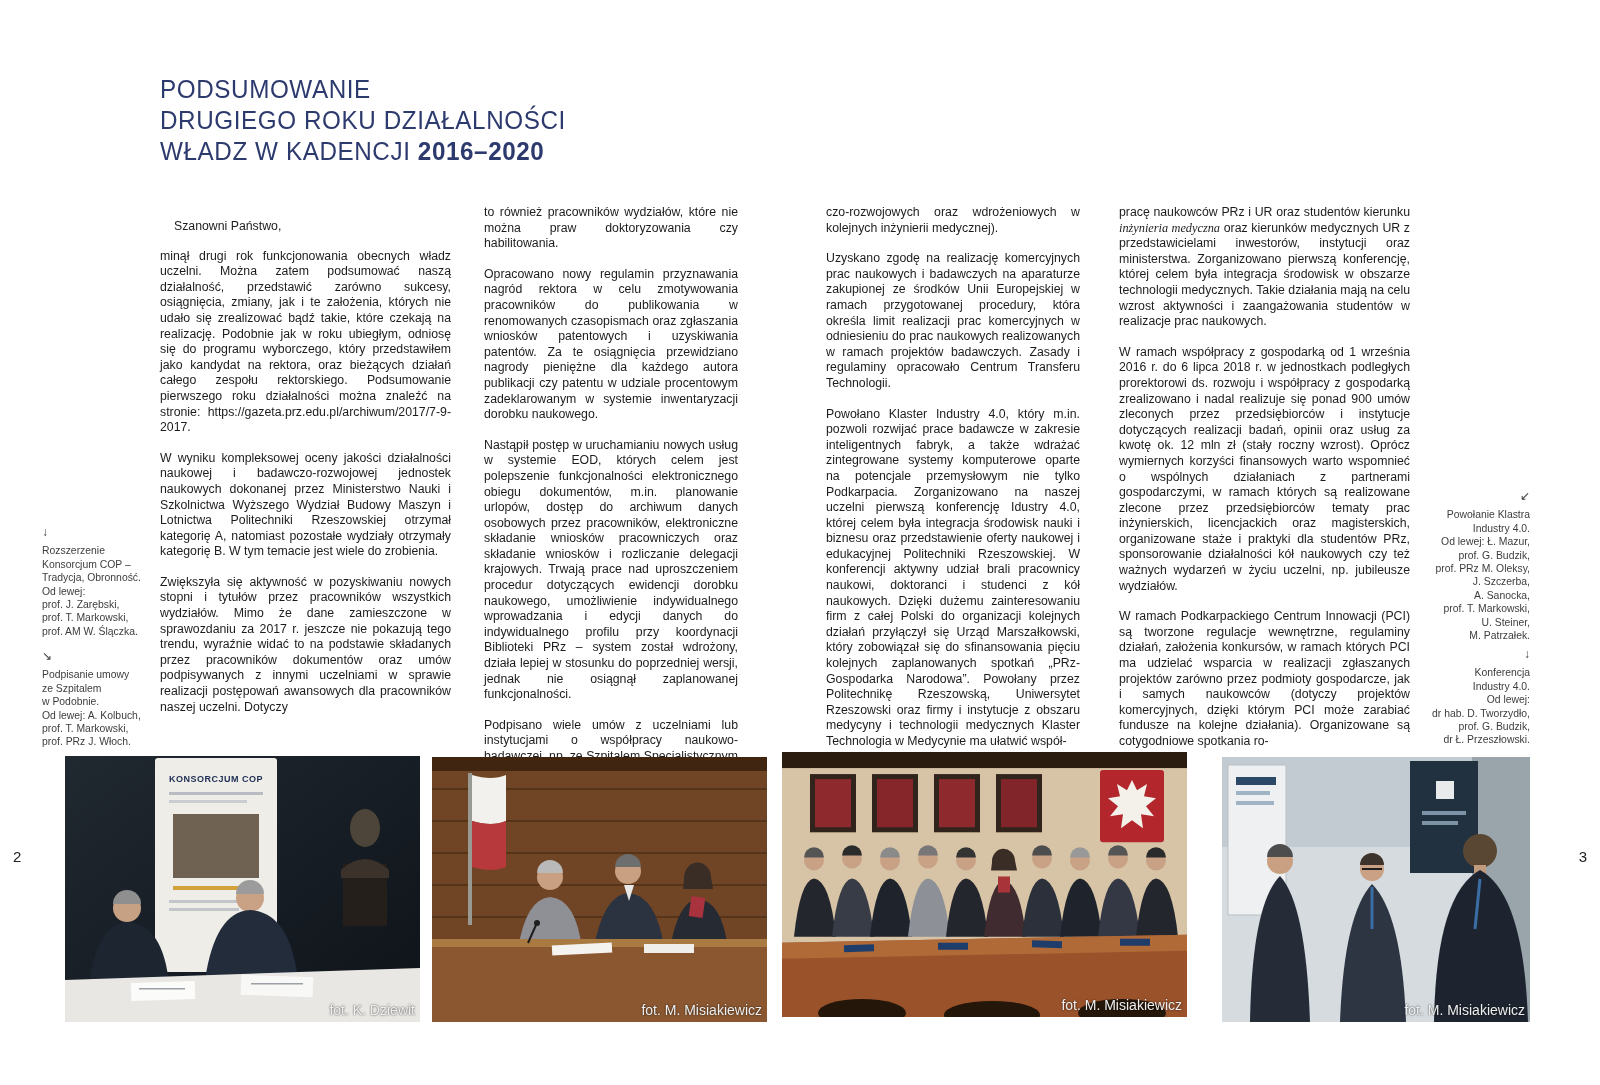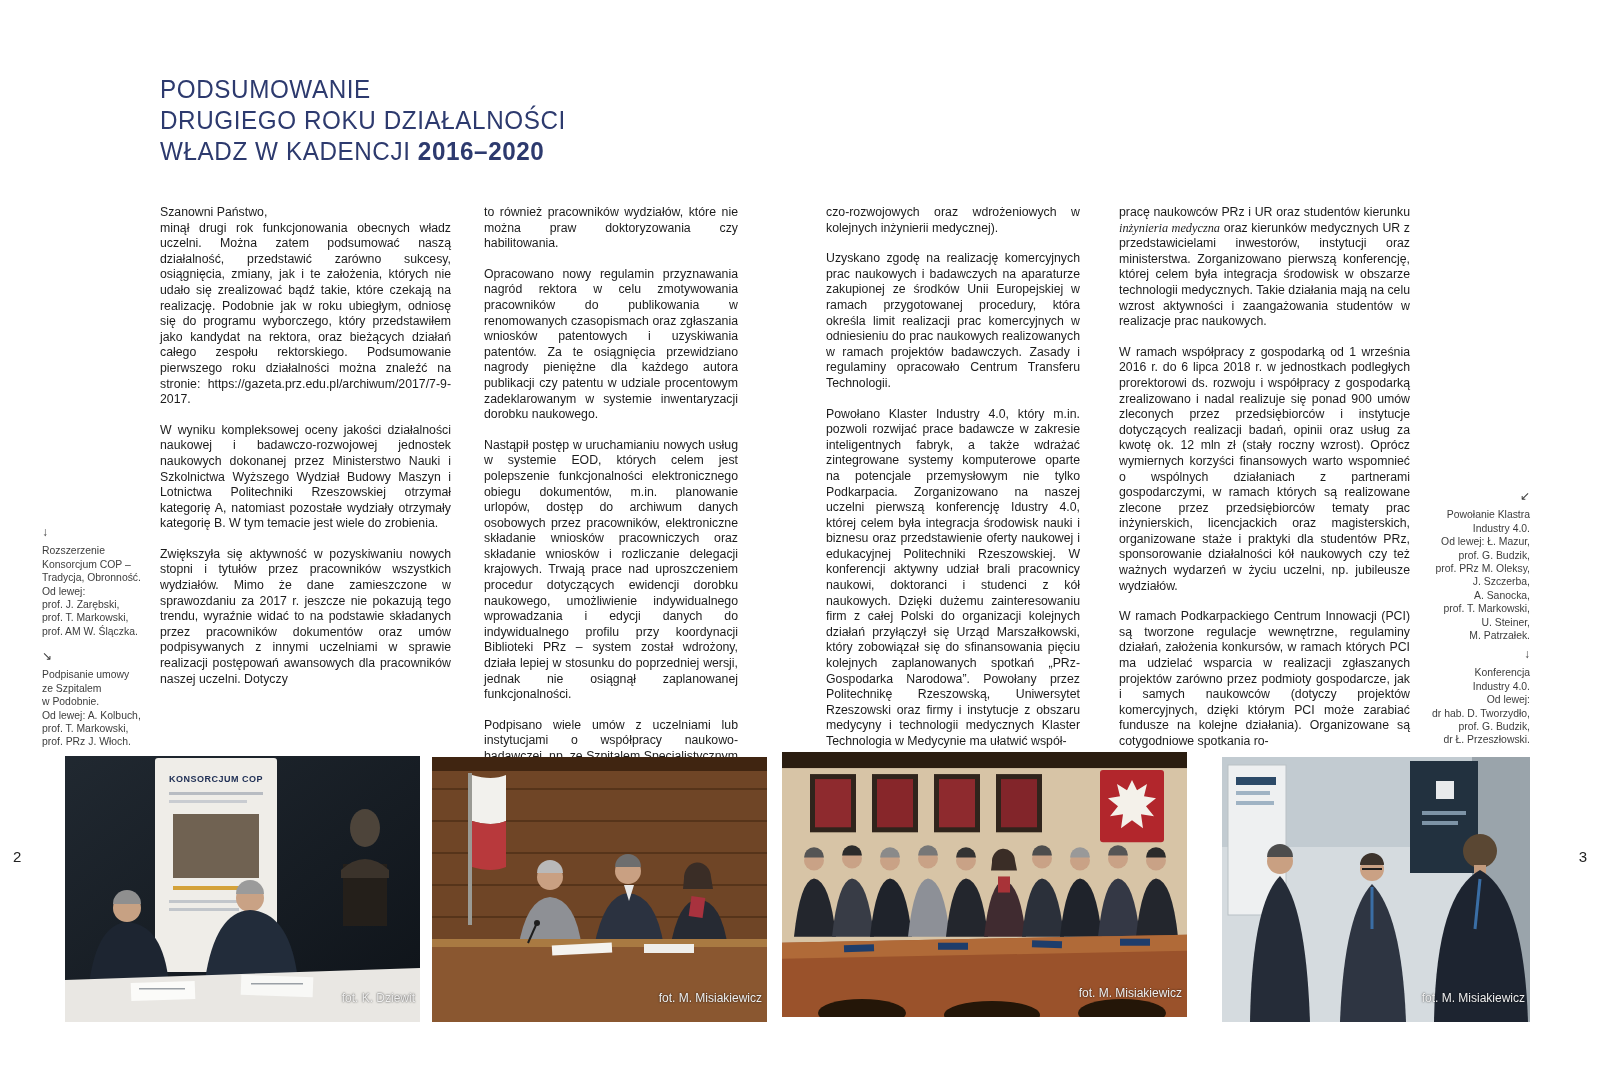--- a/index.html
+++ b/index.html
@@ -20,41 +20,41 @@
 
   
   .body-col { position:absolute; top:205px; font-size:12.3px; line-height:15.6px;
     text-align:justify; color:#1c1c1c; }
   .col-1 { left:160px; width:291px; }
   .col-2 { left:484px; width:254px; }
   .col-3 { left:826px; width:254px; }
   .col-4 { left:1119px; width:291px; }
   .body-col p { margin:0 0 15px 0; }
   .body-col p:last-child { margin-bottom:0; }
-  .salutation { margin:0 !important; }
+  .salutation { margin:14px !important; }
   .col-heading { font-weight:700; white-space:pre-line; margin:8px 0 15px 0; }
   .italic { font-style:italic;font-family:Liberation Serif, serif; }
 
   
   .margin-caption { position:absolute; font-size:10.4px; line-height:13.4px; color:#3d3d3d; }
   .margin-caption .arrow { display:block; font-size:12px; margin-bottom:5px; color:#3d3d3d; }
   .caption-text { white-space:pre-line; }
   .cap-left-1 { left:42px; top:526px; width:112px; }
   .cap-left-2 { left:42px; top:650px; width:112px; }
   .cap-right-1 { left:1396px; top:490px; width:134px; text-align:right; }
   .cap-right-2 { left:1396px; top:648px; width:134px; text-align:right; }
 
   
   .photo { position:absolute; margin:0; overflow:hidden; }
   .photo svg { display:block; width:100%; height:100%; }
   .photo-1 { left:45px;  top:756px; width:355px; height:266px;padding-left:20px; }
   .photo-2 { left:432px; top:757px; width:335px; height:265px; }
   .photo-3 { left:782px; top:752px; width:405px; height:265px; }
   .photo-4 { left:1222px;top:757px; width:308px; height:265px; }
-  .photo-credit { position:absolute; right:5px; bottom:17px; font-size:12px;
+  .photo-credit { position:absolute; right:5px; bottom:4px; font-size:14px;
     color:#efefef; text-shadow:0 0 2px rgba(0,0,0,.8); }
 </style>
 </head>
 <body>
 
 <div class="spread">
 
   <div class="page-num left">2</div>
   <div class="page-num right">3</div>
 

